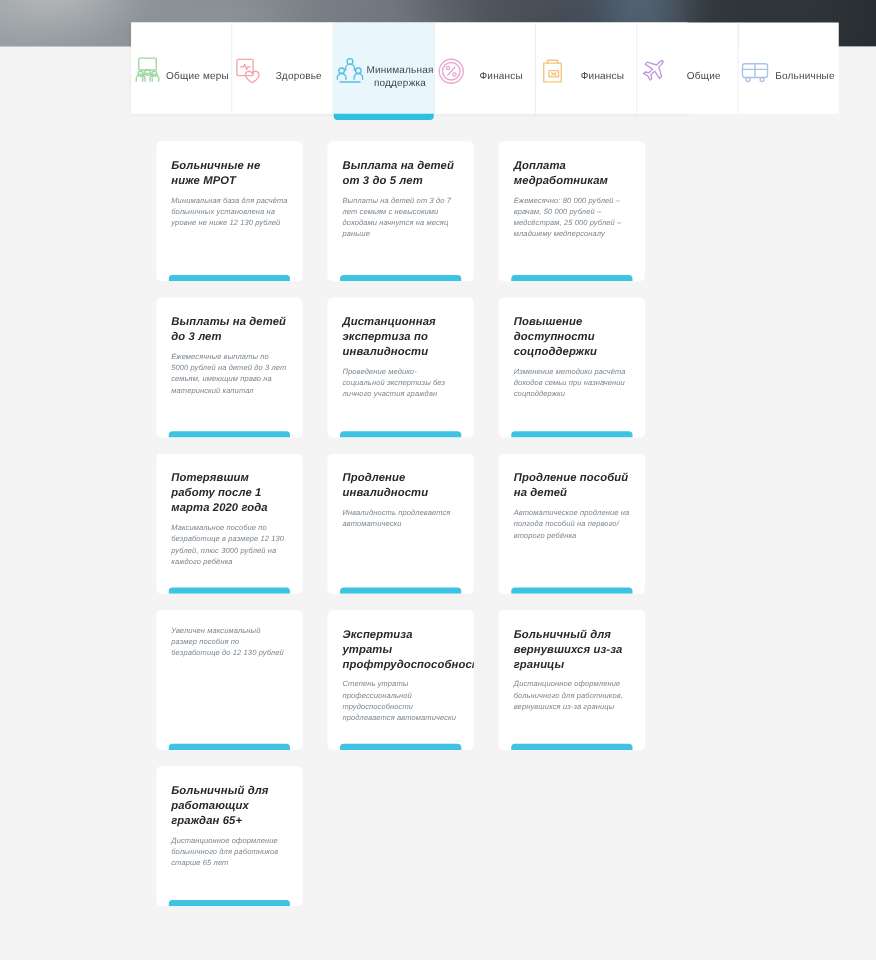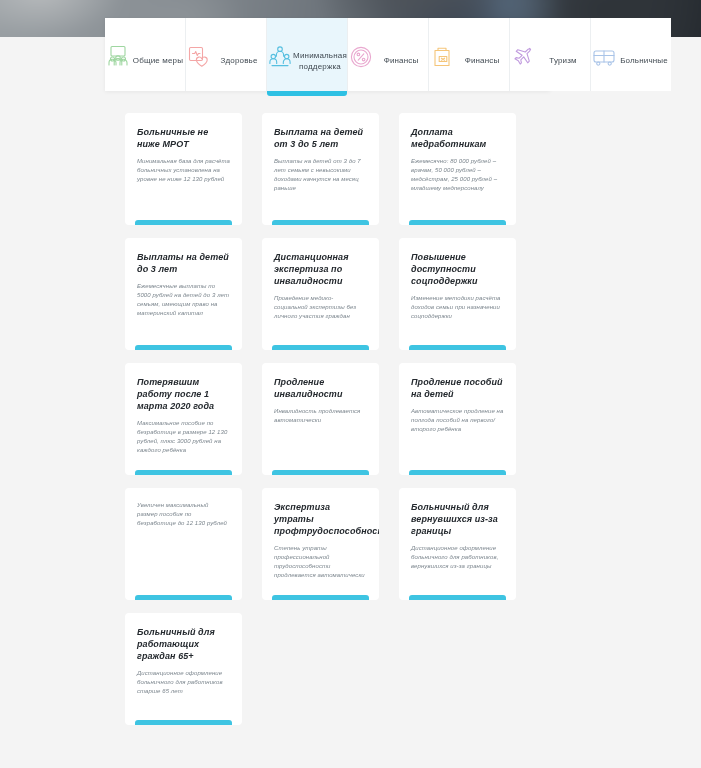--- a/index.html
+++ b/index.html
@@ -216,21 +216,21 @@
           </svg>
         </span>
         <span class="tab-label">Финансы</span>
       </div>
       <div class="tab">
         <span class="tab-icon">
           <svg width="26" height="26" viewBox="0 0 26 26">
             <path d="M20.6 5.4a1.9 1.9 0 0 0-2.7 0l-2.6 2.6-7.5-2.3-1.6 1.6 5.9 4-2.9 2.9-3.1-.6-1.2 1.2 3.4 1.9 1.9 3.4 1.2-1.2-.6-3.1 2.9-2.9 4 5.9 1.6-1.6-2.3-7.5 2.6-2.6a1.9 1.9 0 0 0 0-2.7z" fill="none" stroke="#c09ade" stroke-width="1.1" stroke-linecap="round" stroke-linejoin="round"></path>
           </svg>
         </span>
-        <span class="tab-label">Туризм</span>
+        <span class="tab-label">Общие</span>
       </div>
       <div class="tab">
         <span class="tab-icon">
           <svg width="26" height="26" viewBox="0 0 26 26">
             <rect x="3" y="7" width="20" height="11" rx="2" fill="none" stroke="#a9c4e8" stroke-width="1.1" stroke-linecap="round" stroke-linejoin="round"></rect>
             <path d="M3 11.5h20M13 7v11" fill="none" stroke="#a9c4e8" stroke-width="1.1" stroke-linecap="round" stroke-linejoin="round"></path>
             <circle cx="7.3" cy="19.6" r="1.6" fill="none" stroke="#a9c4e8" stroke-width="1.1" stroke-linecap="round" stroke-linejoin="round"></circle>
             <circle cx="18.7" cy="19.6" r="1.6" fill="none" stroke="#a9c4e8" stroke-width="1.1" stroke-linecap="round" stroke-linejoin="round"></circle>
           </svg>
         </span>

